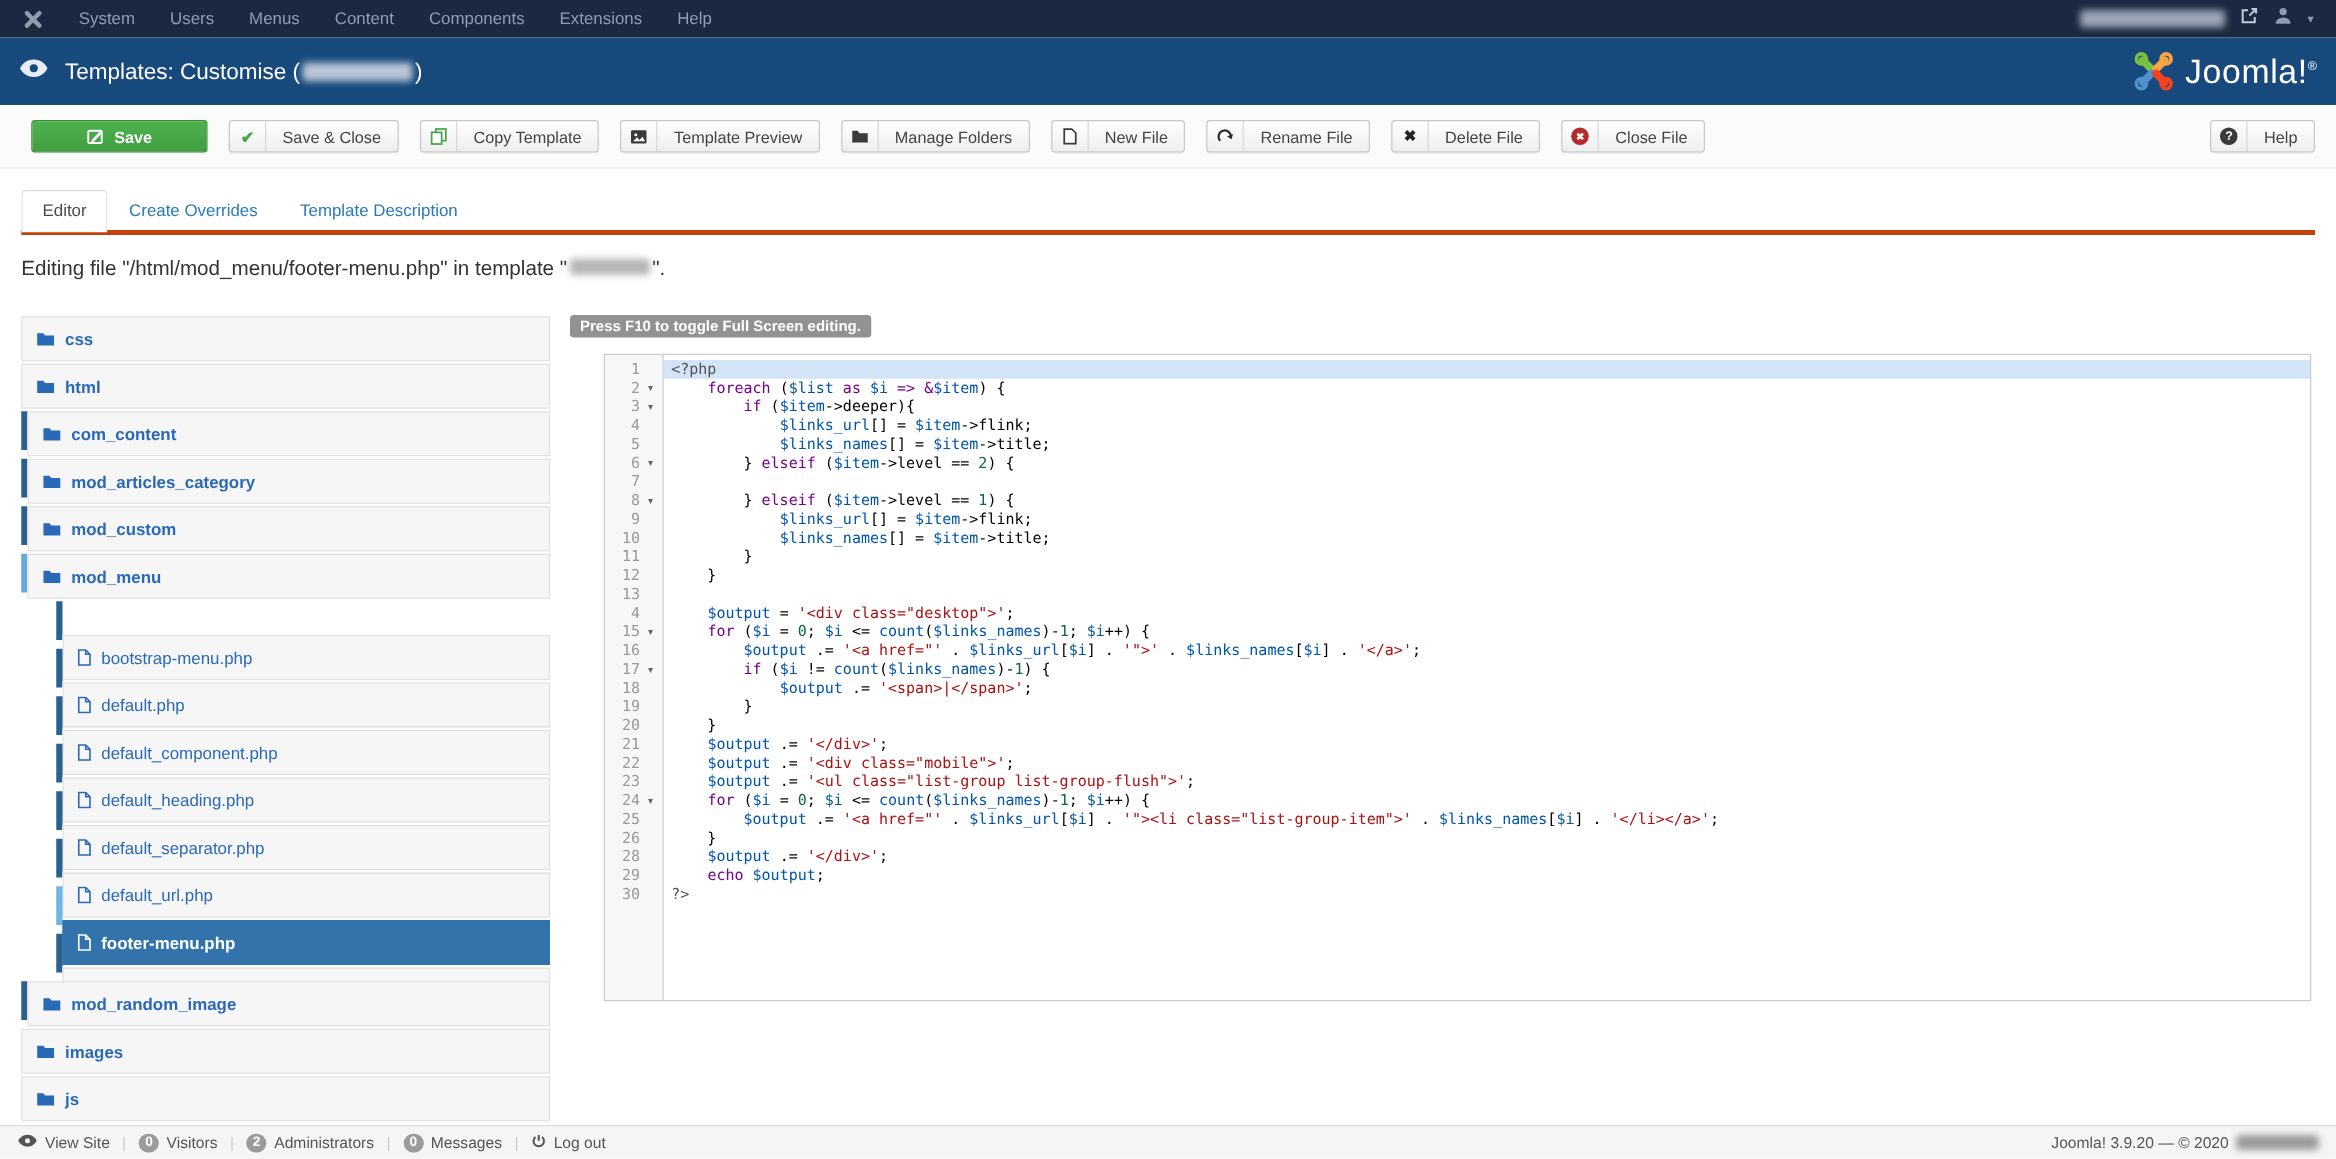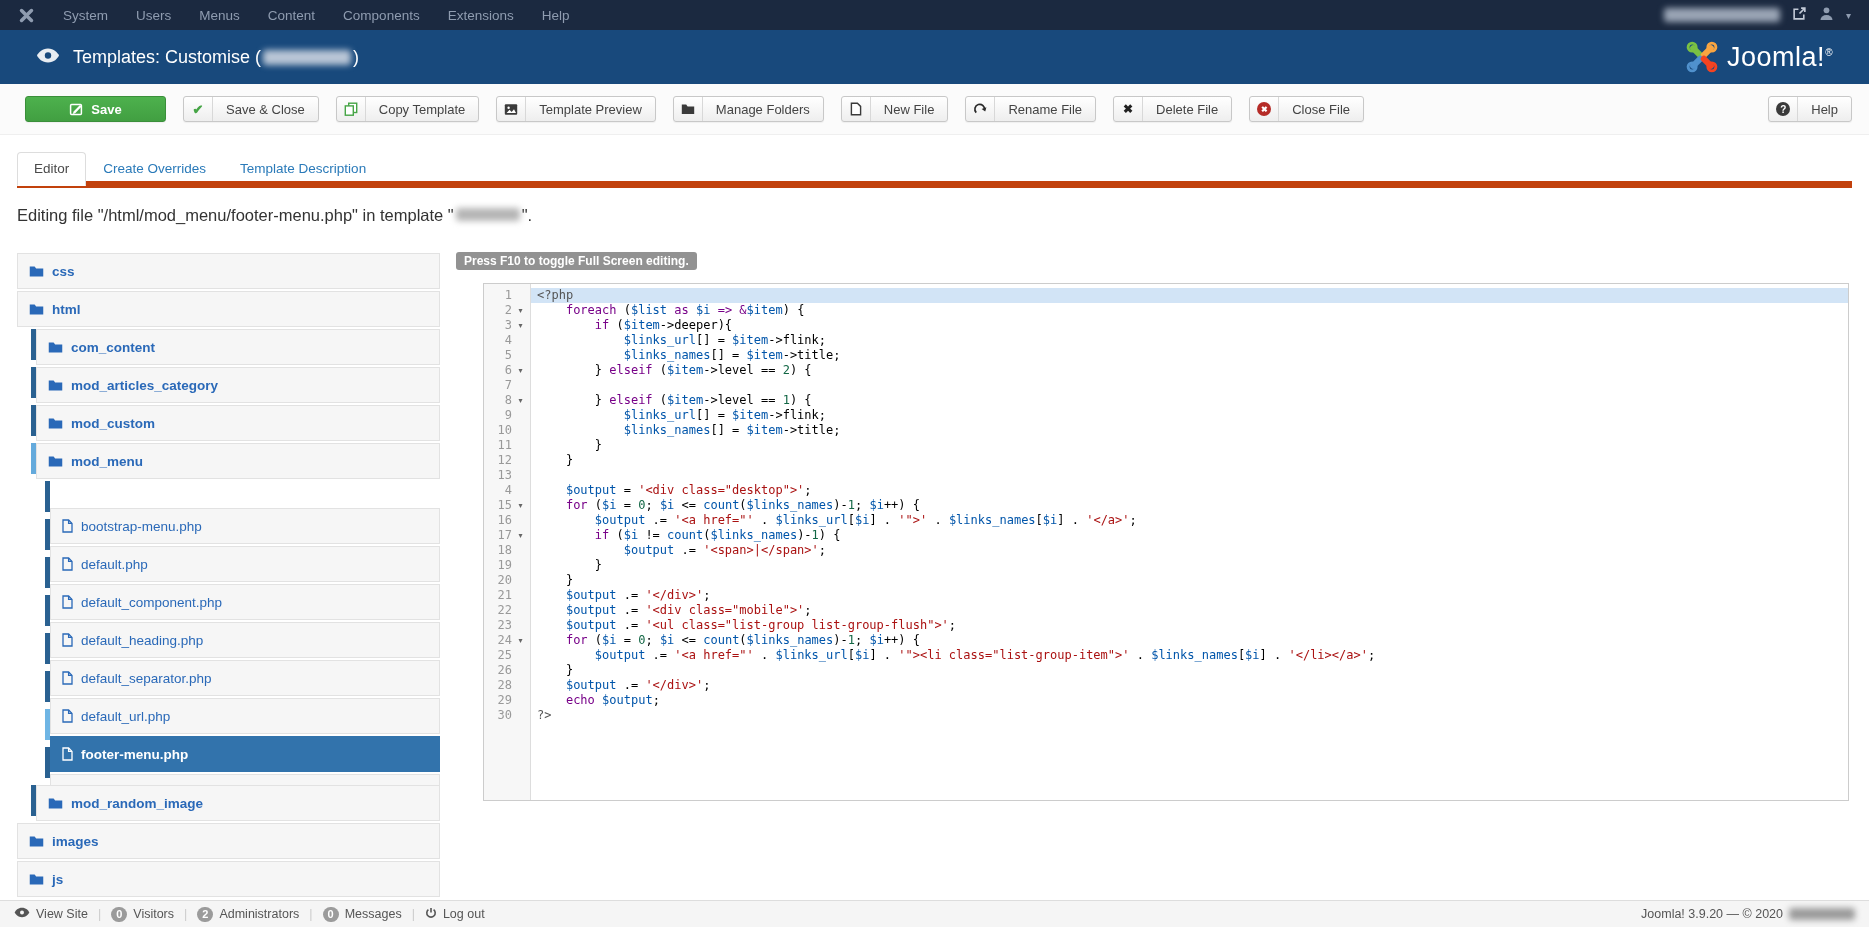--- a/index.html
+++ b/index.html
@@ -9,21 +9,21 @@
   
   .topbar { position:absolute; top:0; left:0; right:0; height:30px; background:#1b2940;
             display:flex; align-items:center; padding:0 18px; color:#8f9cb0; }
   .topbar-logo { margin-right:14px; display:flex; align-items:center; }
   .tmenu { padding:0 14px; font-size:13.5px; cursor:pointer; }
   .topbar-right { margin-left:auto; display:flex; align-items:center; gap:12px; }
   .redact { display:inline-block; border-radius:3px; filter:blur(3px); }
 
   
   .titlebar { position:absolute; top:30px; left:0; right:0; height:54px; background:#18497c;
-              display:flex; align-items:center; padding:0 36px; color:#fff; }
+              display:flex; align-items:center; padding:0 15px; color:#fff; }
   .title-text { font-size:18px; margin-left:13px; display:flex; align-items:center; }
   .joomla-logo { margin-left:auto; display:flex; align-items:center; gap:9px; }
   .joomla-word { font-size:27px; color:#fff; letter-spacing:.5px; }
   .joomla-word sup { font-size:10px; }
 
   
   .toolbar-strip { position:absolute; top:84px; left:0; right:0; height:51px; background:#fbfbfb;
                    border-bottom:1px solid #efefef; }
   .toolbar { position:absolute; top:96px; left:25px; display:flex; gap:17px; }
   .btn { display:flex; align-items:stretch; height:26px; border:1px solid #c8c8c8; border-radius:3px;
@@ -38,32 +38,32 @@
   .btn-save .lbl { padding:0 0 0 8px; font-weight:bold; }
   .help-btn { position:absolute; top:96px; right:17px; }
   .glyph-check { color:#46a546; font-weight:bold; font-size:13px; }
   .glyph-x { color:#222; font-weight:bold; font-size:12px; }
   .circle-red { width:14px; height:14px; border-radius:50%; background:#b52b27; color:#fff;
                 font-size:8px; display:flex; align-items:center; justify-content:center; font-weight:bold; }
   .circle-dark { width:14px; height:14px; border-radius:50%; background:#3a3a3a; color:#fff;
                  font-size:10px; display:flex; align-items:center; justify-content:center; font-weight:bold; }
 
   
-  .tabs { position:absolute; top:152px; left:17px; right:17px; display:flex; align-items:flex-start;
-          border-bottom:7px solid #c2410c; height:36px; }
+  .tabs { position:absolute; top:152px; left:17px; right:17px; display:flex; align-items:center;
+          border-bottom:4px solid #c2410c; height:36px; }
   .tab { padding:8px 16px 9px; font-size:13.5px; color:#2a7ab9; cursor:pointer;
          border:1px solid transparent; margin-bottom:-1px; }
   .tab.active { background:#fff; border-color:#ddd #ddd #fff #ddd; border-radius:4px 4px 0 0; color:#4a4a4a; }
 
   .editing { position:absolute; top:206px; left:17px; font-size:16.5px; color:#333; }
 
   
   .tree { position:absolute; top:253px; left:17px; width:423px; }
   .tree-row { display:flex; height:31px; margin-bottom:7px; }
-  .tree-row.lvl1 { margin-left:14px; }
+  .tree-row.lvl1 { }
   .tree-row.lvl2 { margin-left:28px; }
   .row-bar { width:5px; flex:none; background:#2a6191; }
   .row-bar.light { background:#64aadc; }
   .row-box { flex:1; display:flex; align-items:center; gap:8px; padding:17px 11px;
              background:#f6f6f6; border:1px solid #e2e2e2; color:#2a69b8;
              font-size:13.5px; font-weight:bold; cursor:pointer; }
   .tree-row.file .row-box { font-weight:normal;margin-top:27px; }
   .tree-row.selected .row-box { background:#3273ac; border-color:#3273ac; color:#fff; font-weight:bold; }
   .tree-row.selected .row-bar { background:#6fb5e4; }
 

